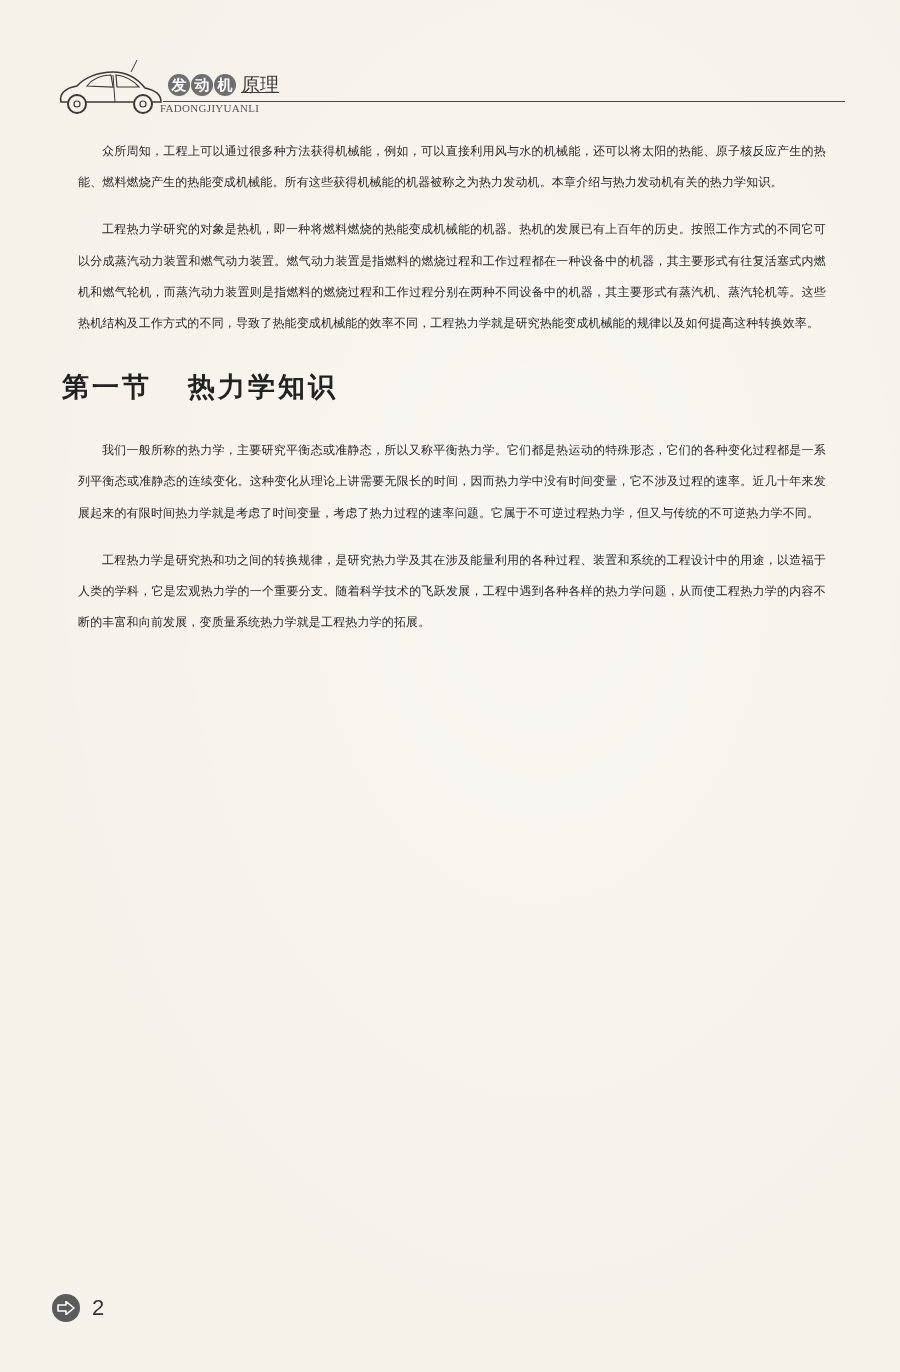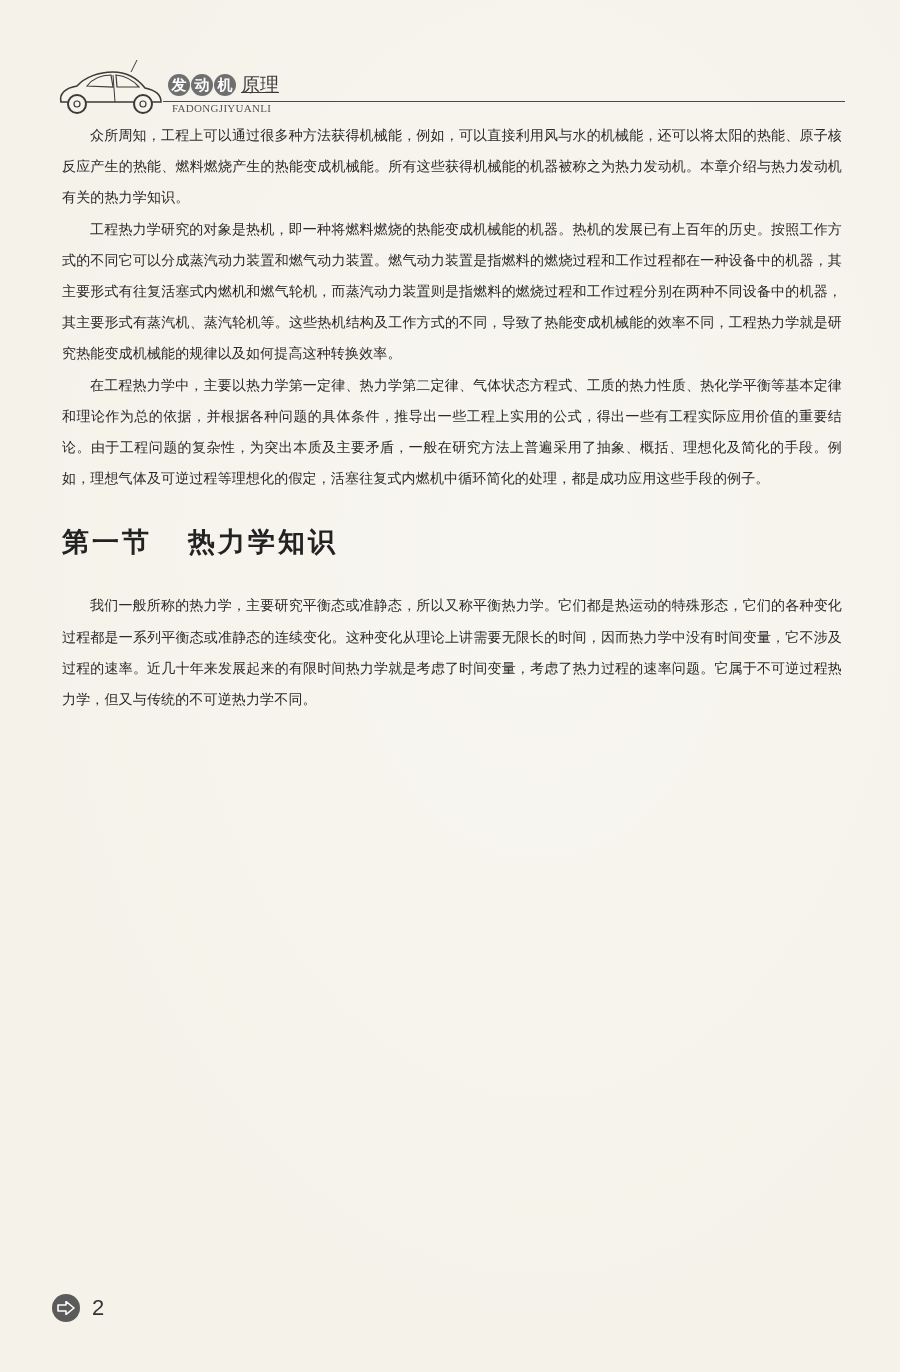--- a/index.html
+++ b/index.html
@@ -22,27 +22,27 @@
   .brand-bubble {
     display: inline-flex; align-items: center; justify-content: center;
     width: 22px; height: 22px; border-radius: 50%;
     background: #6f6f6f; color: #fff; font-size: 15px; font-weight: bold;
     margin-right: 1px;
     font-family: "DejaVu Sans", sans-serif;
   }
   .brand-rest { font-size: 19px; color: #3a3a3a; margin-left: 4px; font-family: "DejaVu Sans", sans-serif; text-decoration: underline; }
   .header-rule { position: absolute; left: 108px; top: 41px; width: 682px; height: 1px; background: #4a4a4a; }
   .header-pinyin {
-    position: absolute; left: 117px; top: 42px;
+    position: absolute; left: 105px; top: 42px;
     font-family: "Liberation Serif", serif; font-size: 11px; letter-spacing: 0.3px; color: #555;
   }
   
   .content { position: absolute; left: 62px; top: 120px; width: 780px; }
   .para {
-    font-size: 14px; line-height: 31.2px; margin: 0;
+    font-size: 12px; line-height: 31.2px; margin: 16px;
     text-indent: 2em; text-align: justify; text-align-last: left;
     font-family: "DejaVu Sans", sans-serif; color: #2a2a2a;
     letter-spacing: 0.15px;
   }
   .section-title {
     font-size: 27px; margin: 30px 0 30px 0;
     font-family: "DejaVu Serif", serif; letter-spacing: 3px; color: #222;
   }
   .section-title .gap { display: inline-block; width: 36px; }
   
@@ -76,27 +76,27 @@
     <span class="brand-bubble">机</span>
     <span class="brand-rest">原理</span>
   </div>
   <div class="header-rule"></div>
   <div class="header-pinyin">FADONGJIYUANLI</div>
 </div>
 
 <div class="content">
   <p class="para">众所周知，工程上可以通过很多种方法获得机械能，例如，可以直接利用风与水的机械能，还可以将太阳的热能、原子核反应产生的热能、燃料燃烧产生的热能变成机械能。所有这些获得机械能的机器被称之为热力发动机。本章介绍与热力发动机有关的热力学知识。</p>
   <p class="para">工程热力学研究的对象是热机，即一种将燃料燃烧的热能变成机械能的机器。热机的发展已有上百年的历史。按照工作方式的不同它可以分成蒸汽动力装置和燃气动力装置。燃气动力装置是指燃料的燃烧过程和工作过程都在一种设备中的机器，其主要形式有往复活塞式内燃机和燃气轮机，而蒸汽动力装置则是指燃料的燃烧过程和工作过程分别在两种不同设备中的机器，其主要形式有蒸汽机、蒸汽轮机等。这些热机结构及工作方式的不同，导致了热能变成机械能的效率不同，工程热力学就是研究热能变成机械能的规律以及如何提高这种转换效率。</p>
-  <p class="para">在工程热力学中，主要以热力学第一定律、热力学第二定律、气体状态方程式、工质的热力性质、热化学平衡等基本定律和理论作为总的依据，并根据各种问题的具体条件，推导出一些工程上实用的公式，得出一些有工程实际应用价值的重要结论。由于工程问题的复杂性，为突出本质及主要矛盾，一般在研究方法上普遍采用了抽象、概括、理想化及简化的手段。例如，理想气体及可逆过程等理想化的假定，活塞往复式内燃机中循环简化的处理，都是成功应用这些手段的例子。</p>
 
   <h2 class="section-title">
     <span>第一节</span><span class="gap"></span><span>热力学知识</span>
   </h2>
 
   <p class="para">我们一般所称的热力学，主要研究平衡态或准静态，所以又称平衡热力学。它们都是热运动的特殊形态，它们的各种变化过程都是一系列平衡态或准静态的连续变化。这种变化从理论上讲需要无限长的时间，因而热力学中没有时间变量，它不涉及过程的速率。近几十年来发展起来的有限时间热力学就是考虑了时间变量，考虑了热力过程的速率问题。它属于不可逆过程热力学，但又与传统的不可逆热力学不同。</p>
+  <p class="para">工程热力学是研究热和功之间的转换规律，是研究热力学及其在涉及能量利用的各种过程、装置和系统的工程设计中的用途，以造福于人类的学科，它是宏观热力学的一个重要分支。随着科学技术的飞跃发展，工程中遇到各种各样的热力学问题，从而使工程热力学的内容不断的丰富和向前发展，变质量系统热力学就是工程热力学的拓展。</p>
 </div>
 
 <div class="footer">
   <div class="arrow-badge">
     <svg width="18" height="14" viewBox="0 0 18 14">
       <path d="M1 4 H9 V0.5 L17 7 L9 13.5 V10 H1 Z" fill="#5b5b5b" stroke="#fff" stroke-width="1.6" stroke-linejoin="round"></path>
     </svg>
   </div>
   <span class="page-num">2</span>
 </div>

